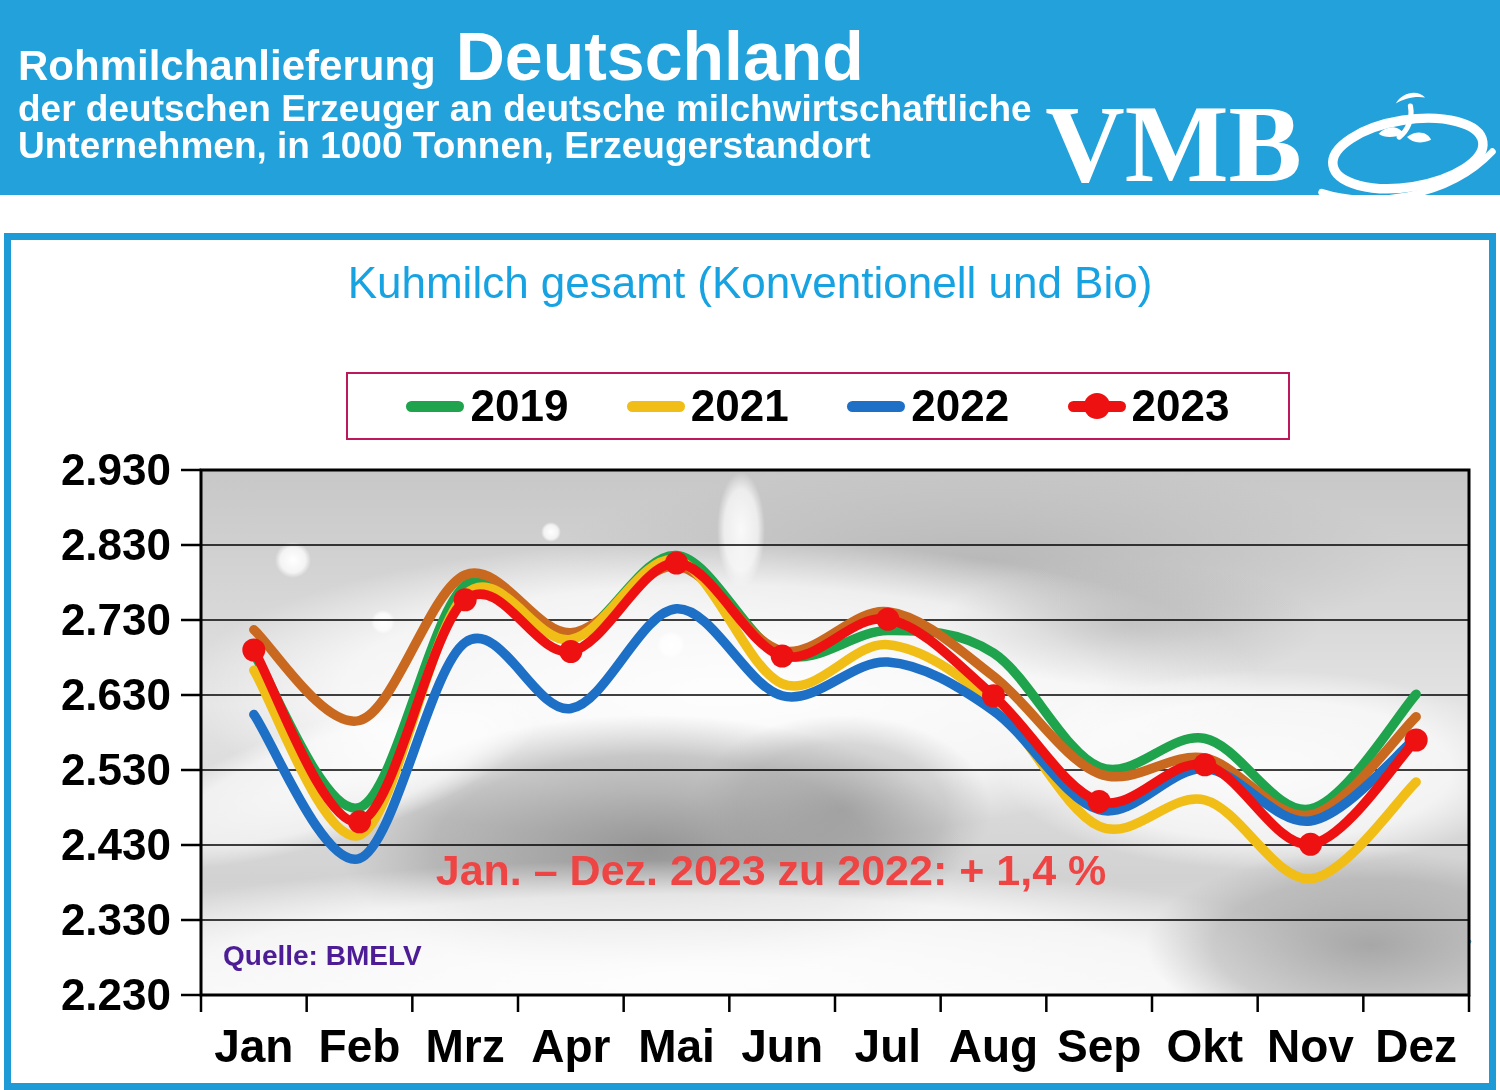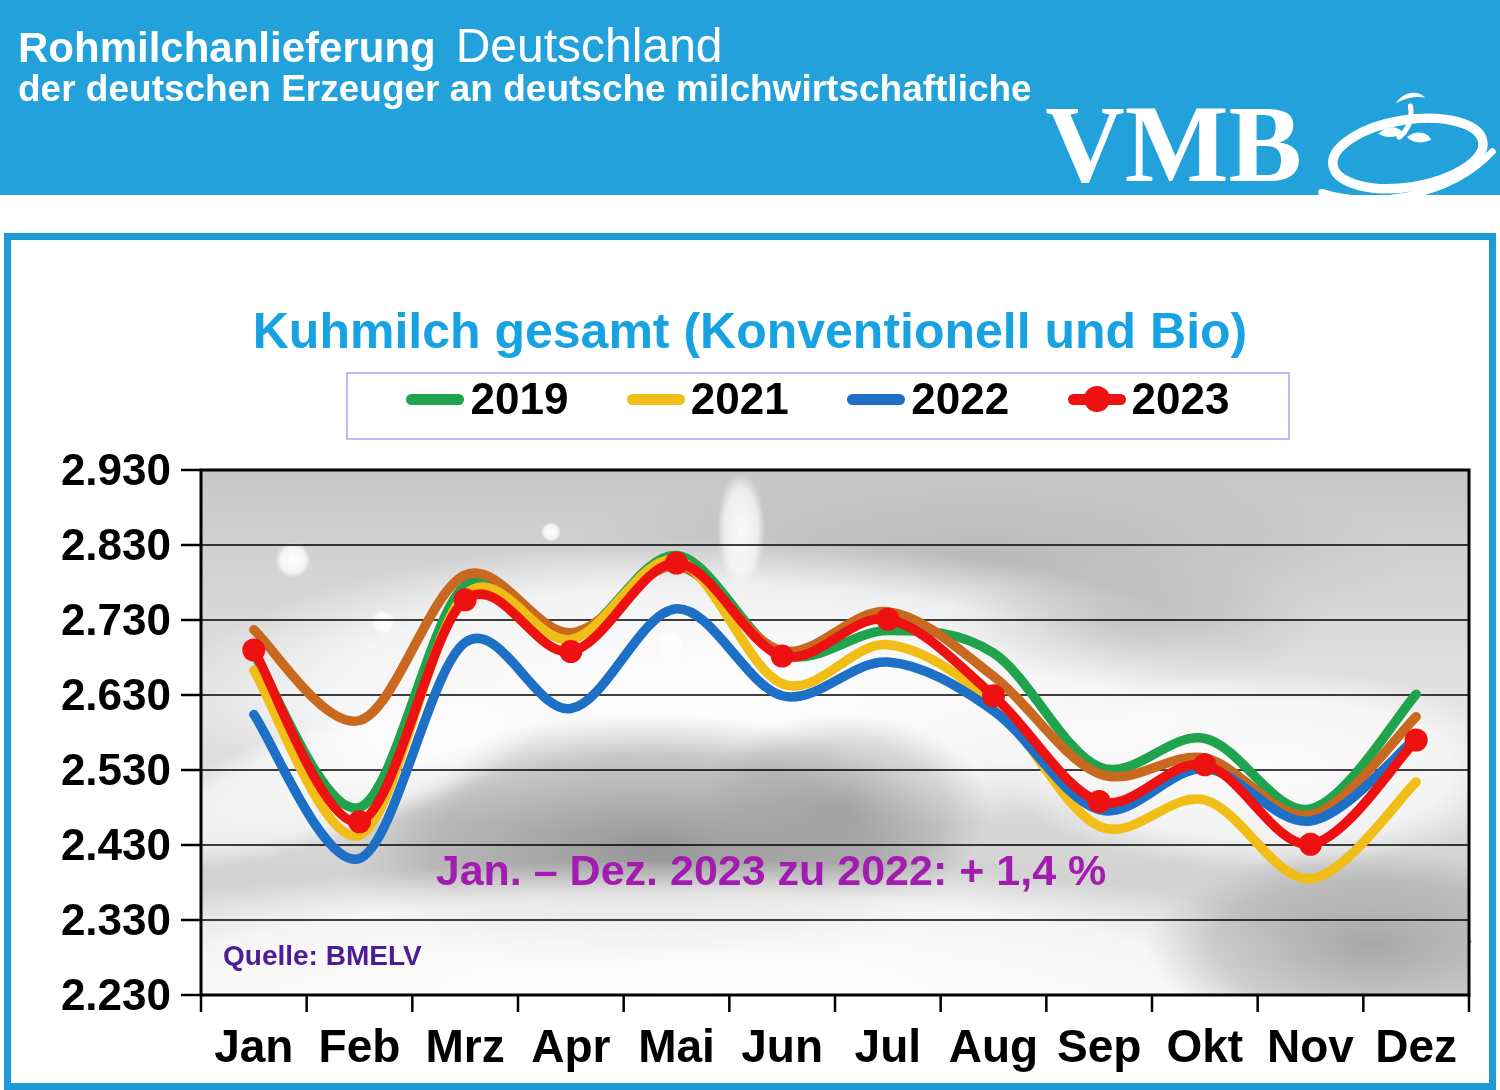--- a/index.html
+++ b/index.html
@@ -2,40 +2,40 @@
 <html><head>
 <meta charset="utf-8">
 <style>
   html,body{margin:0;padding:0;background:#fff;width:1500px;height:1090px;overflow:hidden;
             font-family:"Liberation Sans",sans-serif;}
   
   .banner{position:relative;width:1500px;height:195px;background:#22a1da;color:#fff;padding-left:24px;}
   .banner-text{position:absolute;left:18px;top:22px;line-height:1;}
   .banner-line1{display:flex;align-items:baseline;gap:20px;}
   .title-small{font-size:42px;font-weight:bold;}
-  .title-large{font-size:48px;font-weight:normal;}
+  .title-large{font-size:68px;font-weight:bold;}
   .subtitle{font-size:37px;font-weight:bold;white-space:nowrap;}
   .banner-logo{position:absolute;right:22px;top:88px;display:flex;align-items:center;gap:10px;color:#fff;}
   .vmb-word{font-family:"Liberation Serif",serif;font-weight:bold;font-size:110px;line-height:.9;}
   .swirl-big{width:190px;height:112px;}
   
   .card{position:relative;margin:38px 4px 0 4px;width:1478px;height:843px;
         border:7px solid #1e9ad6;background:#fff;}
   .chart-title{position:absolute;top:18px;left:0;width:100%;text-align:center;
-               font-size:50px;font-weight:bold;color:#17a2e2;margin-top:44px;}
+               font-size:44px;font-weight:normal;color:#17a2e2;}
   .legend{position:absolute;left:335px;top:132px;width:940px;height:64px;background:#fff;
-          border:2px solid #c4b5fd;display:flex;align-items:flex-start;justify-content:space-evenly;z-index:3;}
+          border:2px solid #be185d;display:flex;align-items:center;justify-content:space-evenly;z-index:3;}
   .legend-item{display:flex;align-items:center;gap:6px;}
   .legend-swatch{position:relative;width:58px;height:11px;border-radius:6px;display:inline-block;}
   .legend-dot{position:absolute;left:50%;top:50%;width:26px;height:26px;border-radius:50%;
               transform:translate(-50%,-50%);display:inline-block;}
   .legend-label{font-size:44px;font-weight:bold;color:#000;}
   .plot-svg{position:absolute;left:20px;top:200px;width:1450px;height:640px;z-index:2;}
   .annotation{position:absolute;left:330px;top:606px;width:860px;text-align:center;z-index:4;
-              font-size:43px;font-weight:bold;color:#a21caf;white-space:nowrap;}
+              font-size:43px;font-weight:bold;color:#ef4444;white-space:nowrap;}
   .source{position:absolute;left:212px;top:700px;font-size:28px;font-weight:bold;color:#4c1d95;z-index:4;}
   .watermark{position:absolute;left:1172px;top:664px;width:305px;display:flex;flex-direction:column;
              align-items:center;color:#3aa2d8;opacity:.92;z-index:1;}
   .watermark-row{display:flex;align-items:center;gap:8px;}
   .wm-word{font-family:"Liberation Serif",serif;font-weight:bold;font-size:68px;line-height:.95;}
   .swirl-small{width:112px;height:66px;}
   .wm-sub{font-family:"Liberation Serif",serif;font-size:17px;white-space:nowrap;margin-top:2px;}
   .hidden-defs{position:absolute;width:0;height:0;overflow:hidden;}
   text{font-family:"Liberation Sans",sans-serif;}
 </style>
@@ -53,20 +53,21 @@
   </symbol>
 </svg>
 
 <header class="banner">
   <div class="banner-text">
     <div class="banner-line1">
       <span class="title-small">Rohmilchanlieferung</span>
       <span class="title-large">Deutschland</span>
     </div>
     <div class="subtitle">der deutschen Erzeuger an deutsche milchwirtschaftliche</div>
+    <div class="subtitle">Unternehmen, in 1000 Tonnen, Erzeugerstandort</div>
   </div>
   <div class="banner-logo">
     <span class="vmb-word">VMB</span>
     <svg class="swirl-big">
         <use href="#vmb-swirl"></use>
       </svg>
   </div>
 </header>
 
 <section class="card">

